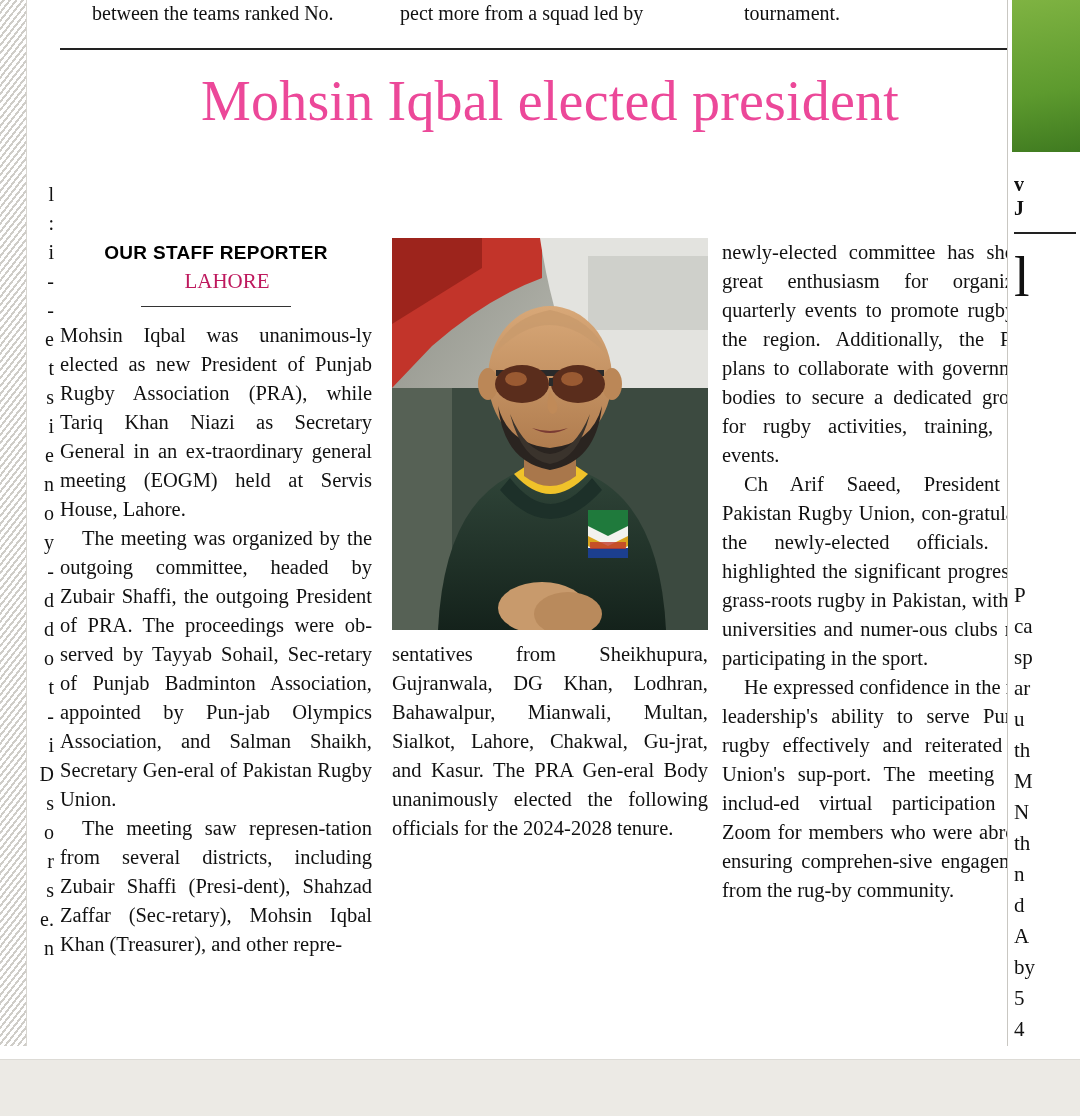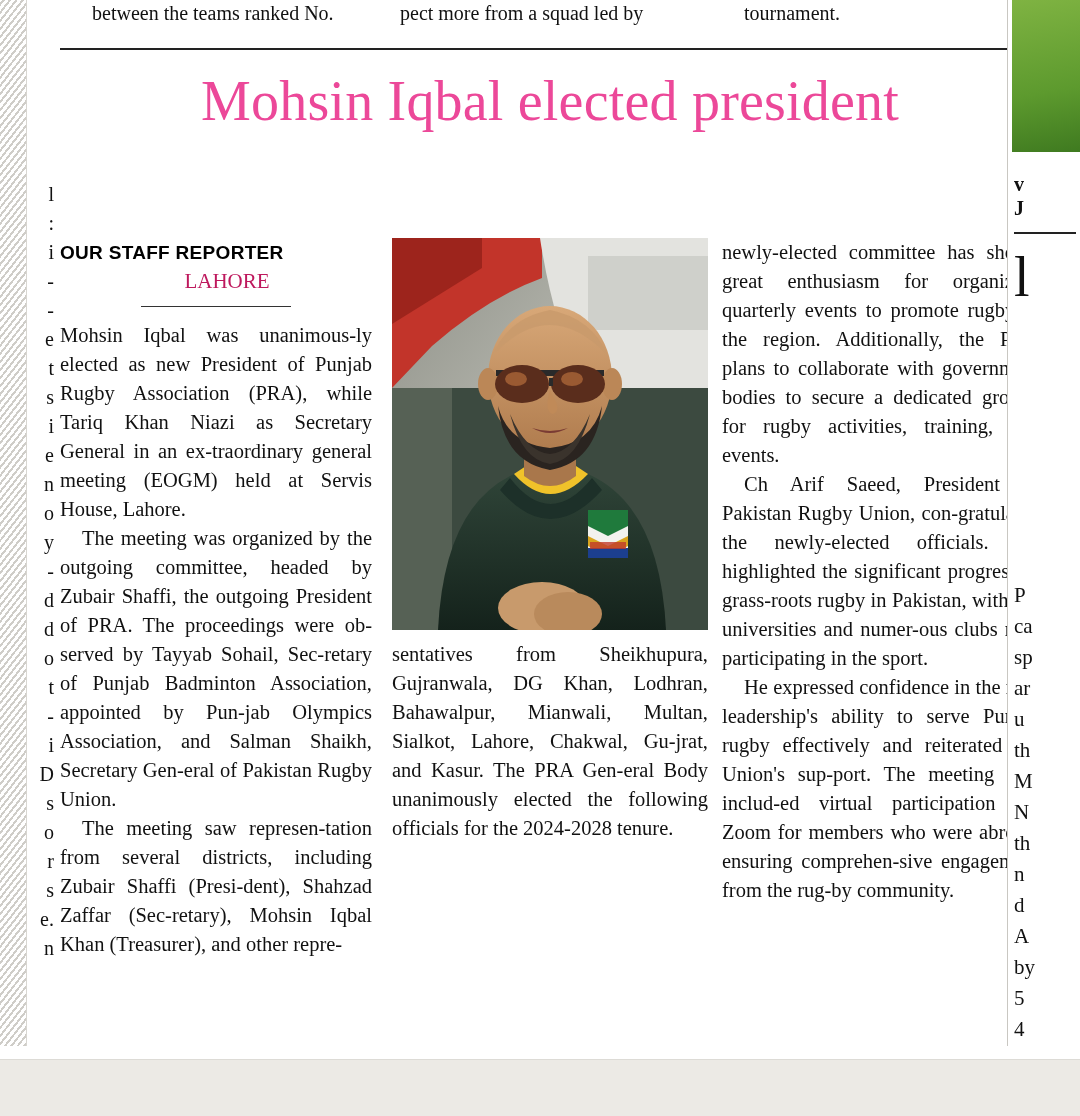--- a/index.html
+++ b/index.html
@@ -157,21 +157,21 @@
   .col p + p { text-indent: 22px; }
 
   .colA { left: 60px;  width: 312px; }
   .colC { left: 722px; width: 318px; }
 
   .byline {
     font-family: "Liberation Sans", sans-serif;
     font-weight: bold;
     font-size: 19px;
     letter-spacing: 0.3px;
-    text-align: left;
+    text-align: center;
     margin: 0 0 2px 0;
     color: #000;
   }
   .dateline {
     font-family: "Liberation Serif", serif;
     font-size: 21px;
     text-align: center;
     margin: 0;
     color: #be185d;
   }

